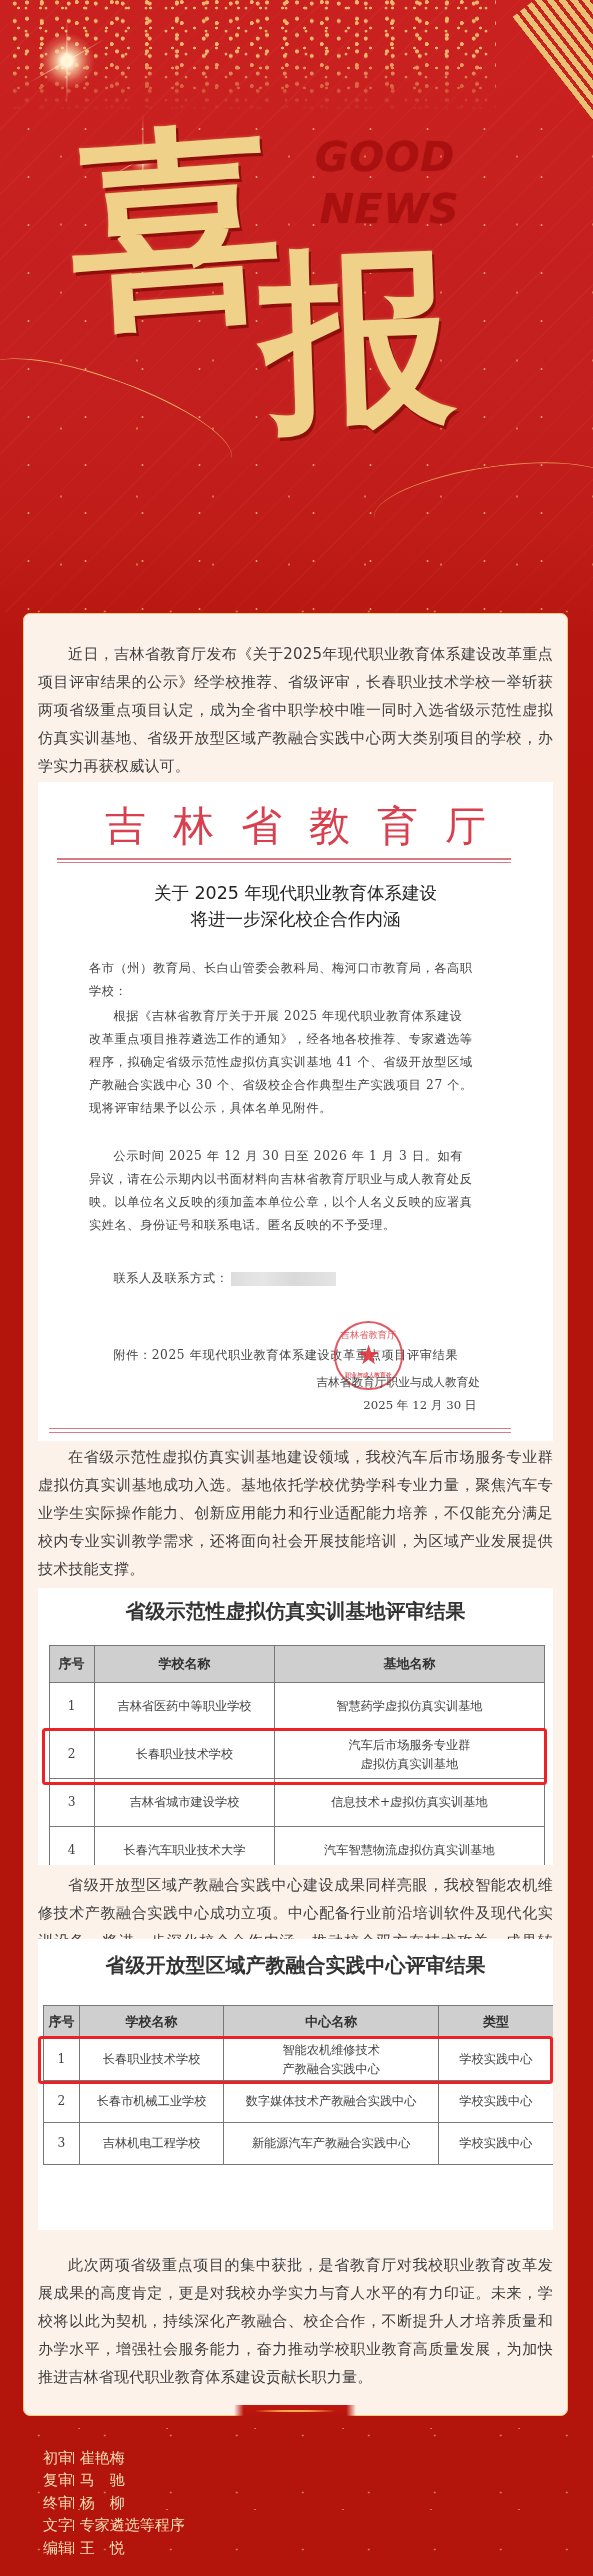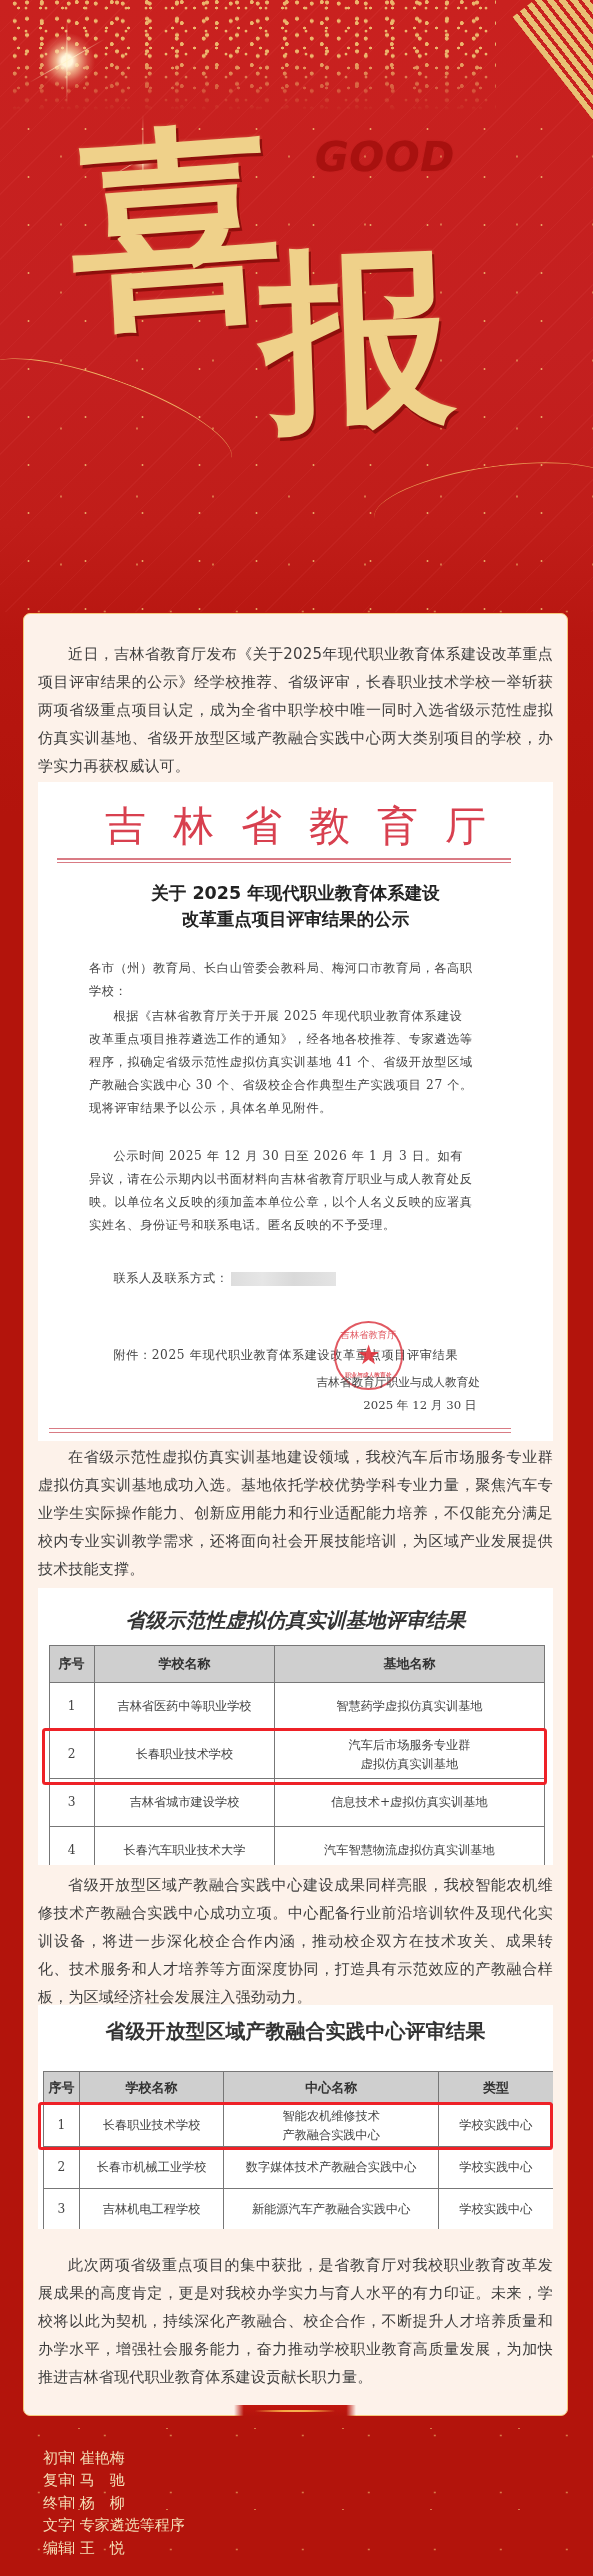--- a/index.html
+++ b/index.html
@@ -71,21 +71,21 @@
     .p4 { top: 1637px; }
 
     .doc-img { position: absolute; background: #fff; overflow: hidden; }
     
     .doc { left: 14px; top: 168px; width: 515px; height: 659px; }
     .doc .hdr { position: absolute; left: 0; right: 0; top: 17.5px; text-align: center;
       color: #d8404f; font-family: "DejaVu Serif", serif; font-size: 41px; letter-spacing: 27px; line-height: 52px; padding-left: 27px; }
     .doc .hdr-line { position: absolute; left: 18.7px; right: 42px; top: 76px; height: 4.7px;
       border-top: 2.3px solid #d97b84; border-bottom: 1.2px solid #d97b84; }
     .doc .title { position: absolute; left: 0; right: 0; top: 98px; text-align: center; color: #222;
-      font-family: "DejaVu Sans", sans-serif; font-weight: bold; font-size: 17.5px; line-height: 26px; }
+      font-family: "DejaVu Sans", sans-serif; font-weight: normal; font-size: 17.5px; line-height: 26px; }
     .doc .body { position: absolute; left: 51px; width: 385px; color: #444;
       font-family: "DejaVu Serif", serif; font-size: 12.2px; line-height: 23px; letter-spacing: 0.6px; filter: blur(0.1px); }
     .doc .addr { top: 175px; }
     .doc .b1 { top: 223px; text-indent: 2em; }
     .doc .b2 { top: 363px; text-indent: 2em; }
     .doc .contact { top: 485px; text-indent: 2em; }
     .doc .blur-box { display: inline-block; width: 105px; height: 14px; vertical-align: middle;
       background: linear-gradient(90deg, #ddd, #e6e6e6 30%, #d9d9d9 60%, #e4e4e4); margin-left: 2.3px; }
     .doc .attach { top: 542px; text-indent: 2em; margin-top: 20px; }
     .doc .sign { position: absolute; right: 73px; top: 589px; color: #444; text-align: right;
@@ -97,24 +97,24 @@
     .doc .seal .ring-text { position: absolute; left: 0; right: 0; top: 5.8px; text-align: center;
       color: rgba(220,60,70,.85); font-size: 9.3px; font-family: "DejaVu Serif", serif; }
     .doc .seal .bot-text { position: absolute; left: 0; right: 0; bottom: 8.2px; text-align: center;
       color: rgba(220,60,70,.85); font-size: 5.8px; font-weight: bold; }
     .doc .ftr-line { position: absolute; left: 10.5px; right: 42px; top: 646px; height: 4.7px;
       border-top: 1.7px solid #d97b84; border-bottom: 1.2px solid #d97b84; }
 
     
     .tbl-img { left: 14px; width: 515px; }
     .t1 { top: 974px; height: 277px; }
-    .t2 { top: 1391px; height: 224px; }
+    .t2 { top: 1325px; height: 291px; }
     .tbl-img .t-title { position: absolute; left: 0; right: 0; text-align: center; color: #333;
       font-family: "DejaVu Sans", sans-serif; font-weight: bold; font-size: 20px; line-height: 26px; }
-    .t1 .t-title { top: 19px; font-style: italic; }
+    .t1 .t-title { top: 10px; }
     .t2 .t-title { top: 13px; }
     table.scan { position: absolute; border-collapse: collapse; color: #444;
       font-family: "DejaVu Serif", serif; font-size: 12.2px; }
     table.scan th { background: #cfcfcf; color: #333; font-family: "DejaVu Sans", sans-serif; font-weight: bold; font-size: 13px; }
     table.scan th, table.scan td { border: 0.9px solid #777; text-align: center; vertical-align: middle; line-height: 18.7px; }
     .t1 table.scan { left: 10.5px; top: 57px; width: 496px; }
     .t1 table.scan th { height: 37px; }
     .t1 table.scan td { height: 48px; }
     .t1 col.c0 { width: 26px; } .t1 col.c1 { width: 104px; } .t1 col.c2 { width: 155px; }
     .t2 table.scan { left: 4.7px; top: 66px; width: 511px; }
@@ -153,39 +153,40 @@
     <div class="stripes"></div>
     <div class="gold-glitter"></div>
     <div class="gold-streak"></div>
     <div class="dots"></div>
     <div class="sparkle"></div>
     <div class="sparkle sparkle2"></div>
     <div class="wave w1"></div>
     <div class="wave w2"></div>
     <div class="good-news">
       <div>GOOD</div>
+      <div style="padding-left:4.7px">NEWS</div>
     </div>
     <div class="xi-bao">
       <span class="c1">喜</span>
       <span class="c2">报</span>
     </div>
   </div>
 
   <div class="footer-dots"></div>
 
   <div class="card">
 
     <p class="para p1">近日，吉林省教育厅发布《关于2025年现代职业教育体系建设改革重点项目评审结果的公示》经学校推荐、省级评审，长春职业技术学校一举斩获两项省级重点项目认定，成为全省中职学校中唯一同时入选省级示范性虚拟仿真实训基地、省级开放型区域产教融合实践中心两大类别项目的学校，办学实力再获权威认可。</p>
 
     <div class="doc-img doc">
       <div class="hdr">吉林省教育厅</div>
       <div class="hdr-line"></div>
       <div class="title">
         <div>关于 2025 年现代职业教育体系建设</div>
-        <div>改革重点项目评审结果的公示</div>
+        <div>将进一步深化校企合作内涵</div>
       </div>
       <div class="body addr">各市（州）教育局、长白山管委会教科局、梅河口市教育局，各高职学校：</div>
       <div class="body b1">根据《吉林省教育厅关于开展 2025 年现代职业教育体系建设改革重点项目推荐遴选工作的通知》，经各地各校推荐、专家遴选等程序，拟确定省级示范性虚拟仿真实训基地 41 个、省级开放型区域产教融合实践中心 30 个、省级校企合作典型生产实践项目 27 个。现将评审结果予以公示，具体名单见附件。</div>
       <div class="body b2">公示时间 2025 年 12 月 30 日至 2026 年 1 月 3 日。如有异议，请在公示期内以书面材料向吉林省教育厅职业与成人教育处反映。以单位名义反映的须加盖本单位公章，以个人名义反映的应署真实姓名、身份证号和联系电话。匿名反映的不予受理。</div>
       <div class="body contact">
         <span>联系人及联系方式：</span><span class="blur-box"></span>
       </div>
       <div class="body attach">附件：2025 年现代职业教育体系建设改革重点项目评审结果</div>
       <div class="seal">
         <div class="ring-text">吉林省教育厅</div>

